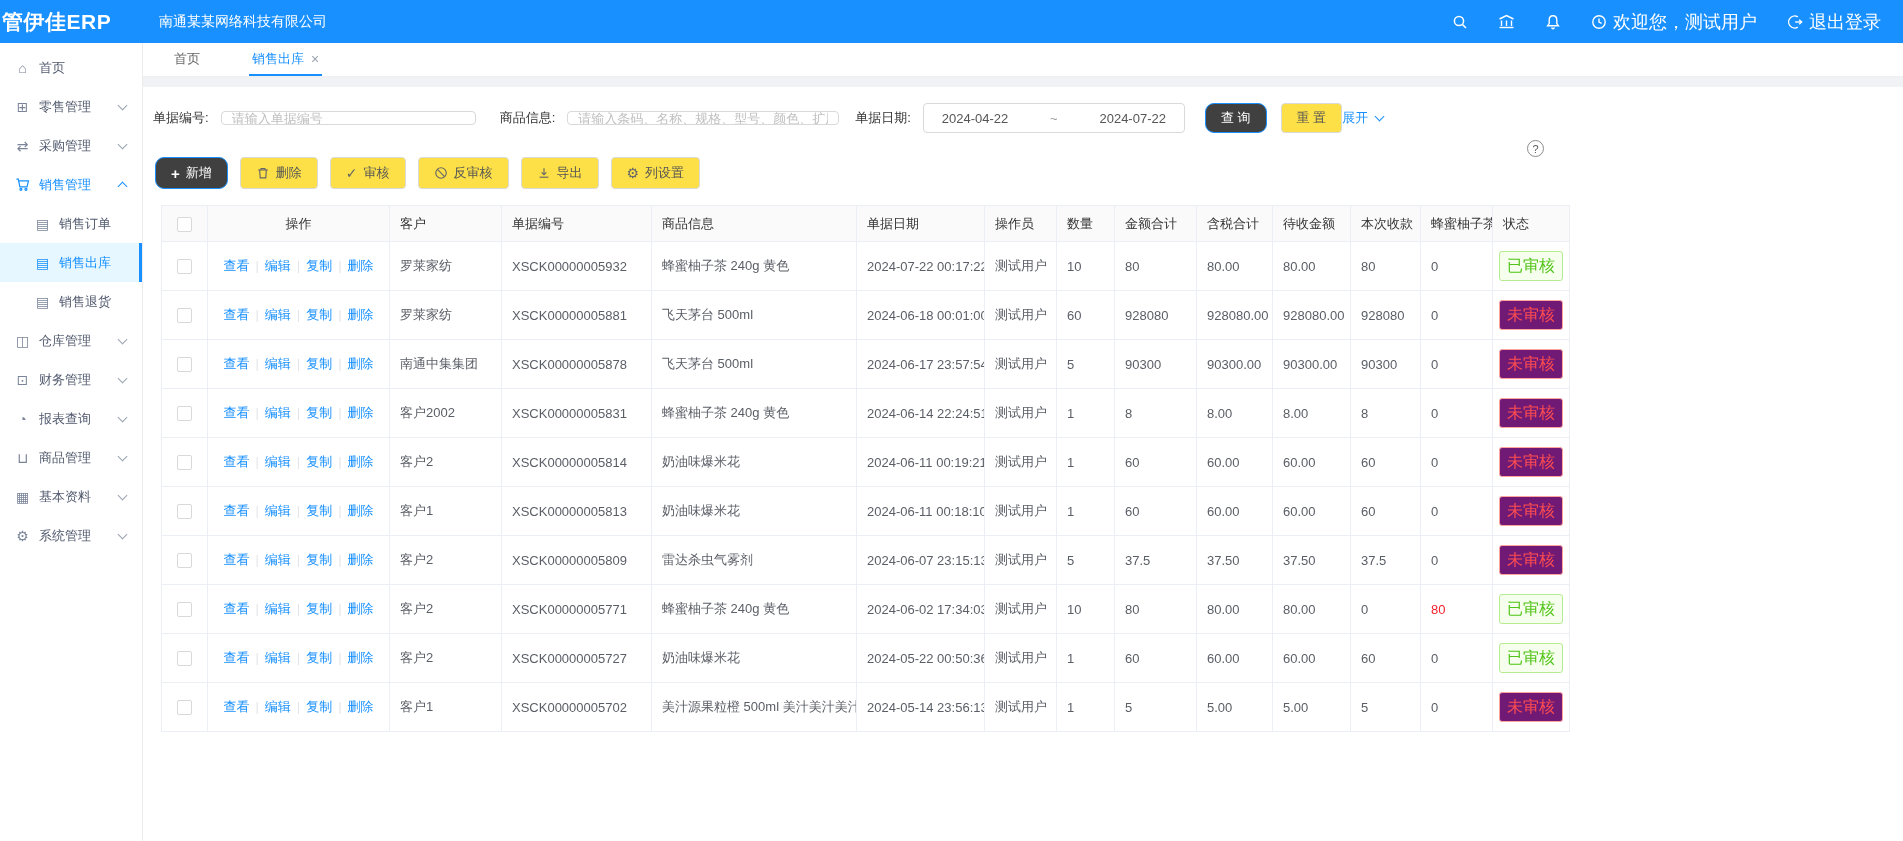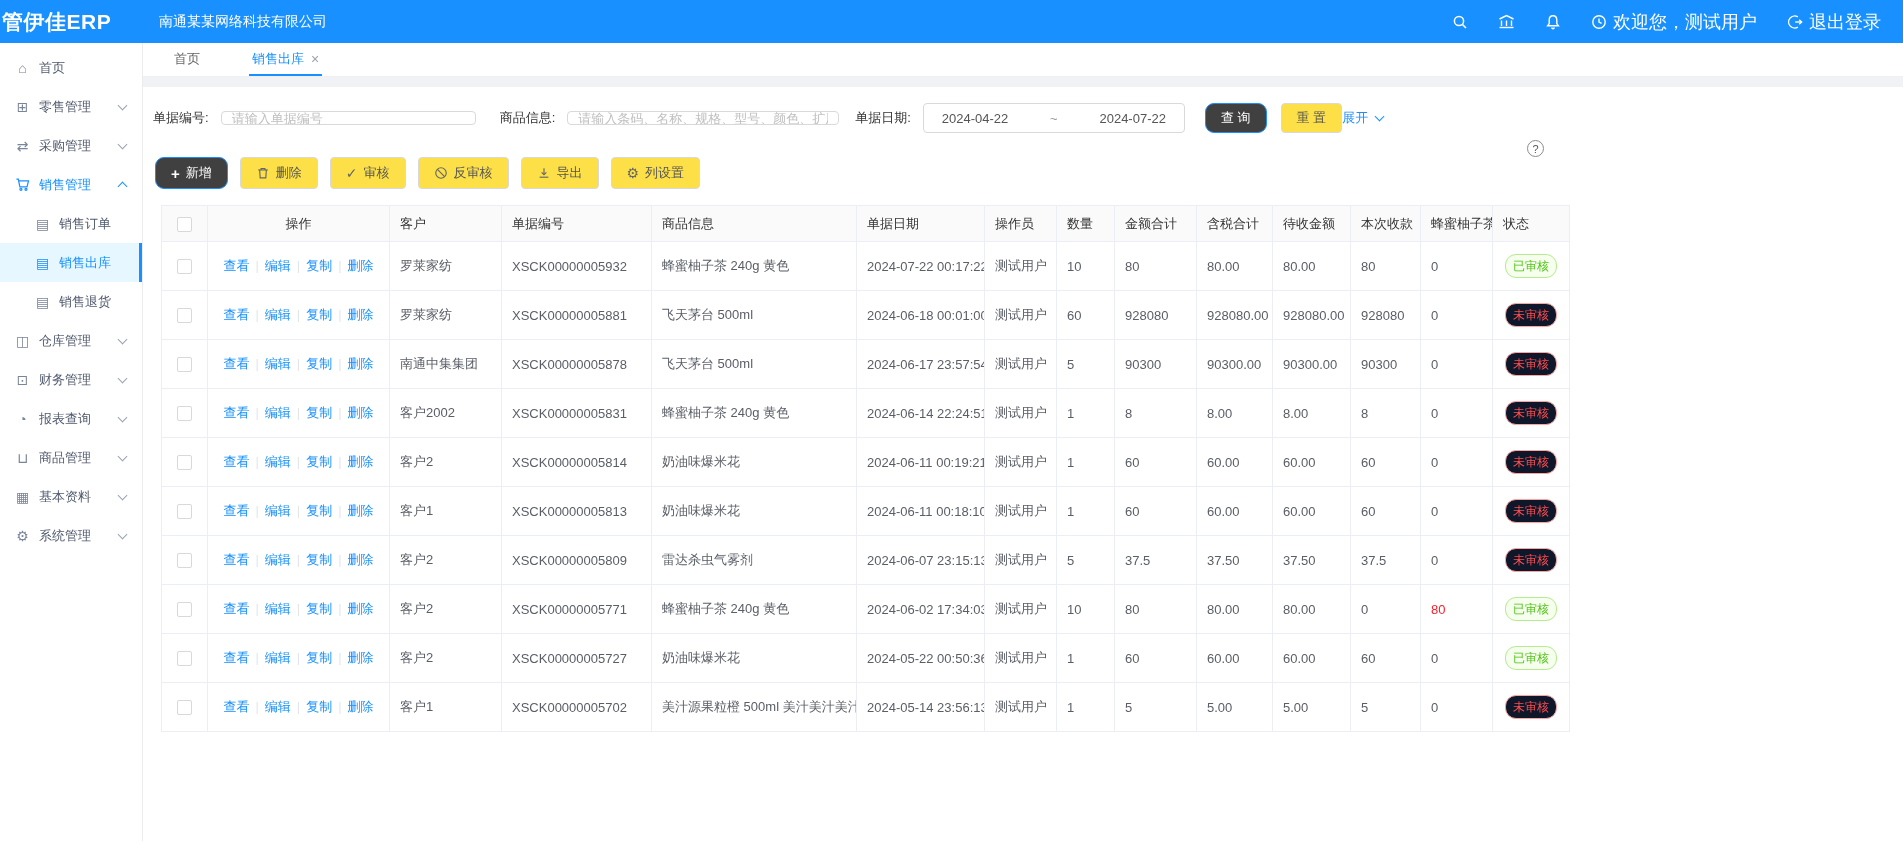--- a/index.html
+++ b/index.html
@@ -65,23 +65,23 @@
 
   
   table { border-collapse:collapse; table-layout:fixed; width:1408px; margin:16px 0 0 8px; font-size:13px; color:#5a5e66; }
   th,td { border:1px solid #ebeef5; padding:0 10px; white-space:nowrap; overflow:hidden; text-align:left; }
   thead th { height:36px; background:#fafafa; color:#333; font-weight:500; }
   tbody td { height:49px; }
   th.c, td.c { text-align:center; padding:0 4px; }
   .cb { width:15px; height:15px; border:1px solid #d9d9d9; border-radius:2px; display:inline-block; background:#fff; vertical-align:middle; cursor:pointer; }
   td a { color:#1890ff; text-decoration:none; cursor:pointer; }
   .sep { color:#e3e6ea; margin:0 6px; font-style:normal; }
-  .badge { display:inline-block; padding:2px 7px; font-size:12px; border-radius:11px; border:1px solid; line-height:1.5; }
+  .badge { display:inline-block; padding:2px 7px; font-size:16px; border-radius:3px; border:1px solid; line-height:1.5; }
   .badge.approved { color:#52c41a; border-color:#b7eb8f; background:#f6ffed; }
-  .badge.unapproved { color:#ff4d4f; border-color:#ffa39e; background:#0f172a; }
+  .badge.unapproved { color:#ff4d4f; border-color:#ffa39e; background:#701a75; }
   .red { color:#f5222d; }
 
   
   .pagination { width:1416px; margin-top:16px; display:flex; align-items:center; justify-content:flex-end; gap:10px; color:#606266; }
   .pg-total { margin-right:4px; }
   .pg-arrow { color:#b5bac1; font-size:17px; padding:0 4px; cursor:pointer; }
   .pg-arrow.next { color:#666; }
   .page-num { min-width:28px; height:28px; display:flex; align-items:center; justify-content:center; border-radius:4px; cursor:pointer; }
   .page-num.current { border:1px solid #1890ff; color:#1890ff; }
   .page-size { height:28px; border:1px solid #d9d9d9; border-radius:4px; padding:0 9px; display:flex; align-items:center; gap:8px; color:#888; cursor:pointer; }

